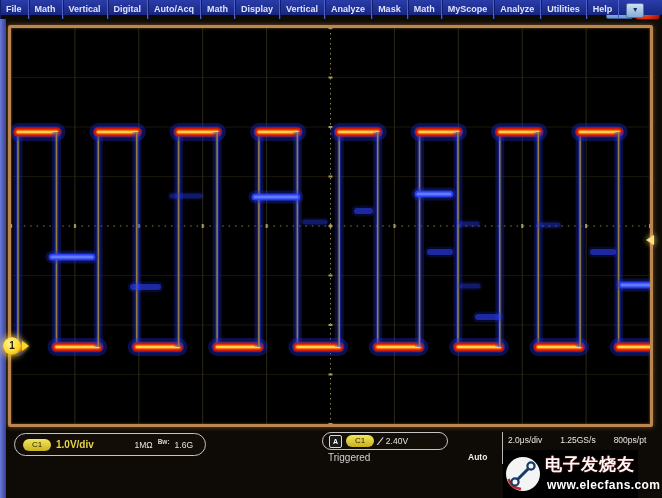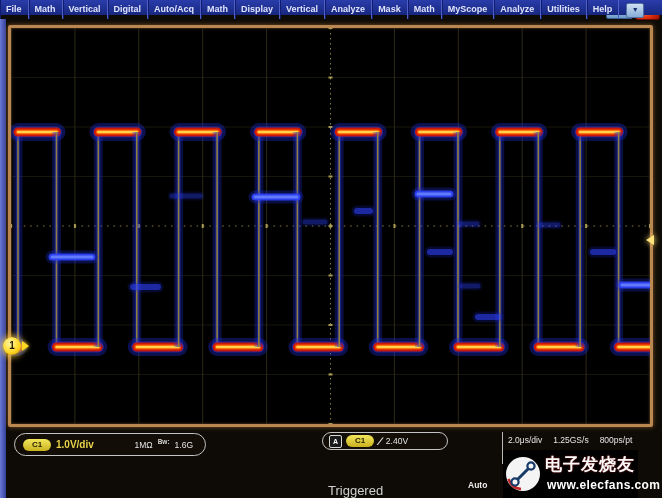--- a/index.html
+++ b/index.html
@@ -40,34 +40,34 @@
              border-left:7px solid #ffd824;filter:drop-shadow(0 0 2px #ffd824);}
   .trig-marker{position:absolute;left:646px;top:235px;width:0;height:0;z-index:4;
                border-top:5px solid transparent;border-bottom:5px solid transparent;
                border-right:8px solid #ffe27a;filter:drop-shadow(0 0 3px #ffe27a);}
   
   .readout-text{color:#e6e6e6;font-size:8.5px;font-weight:normal;}
   .vert-box{position:absolute;left:14px;top:433px;width:192px;height:23px;border:1px solid #c4c4c4;
             border-radius:12px;background:#120d06;display:flex;align-items:center;
             padding:0 12px 0 8px;box-sizing:border-box;gap:5px;}
   .ch-oval{min-width:24px;height:12px;border-radius:7px;background:linear-gradient(#f3e65c,#c9b21e);
-           color:#2a2205;font-size:8px;font-weight:bold;text-align:center;line-height:12px;padding:0 2px;}
+           color:#2a2205;font-size:8px;font-weight:normal;text-align:center;line-height:12px;padding:0 2px;}
   .vscale{color:#e8d44a;font-size:10px;font-weight:bold;}
   .spacer{flex:1;}
   .bw-small{font-size:6.5px;color:#d5d5d5;font-weight:bold;align-self:flex-start;margin-top:4px;}
   .trig-box{position:absolute;left:322px;top:432px;width:126px;height:18px;border:1px solid #c4c4c4;
             border-radius:9px;background:#120d06;display:flex;align-items:center;
             padding:0 8px 0 6px;box-sizing:border-box;gap:4px;}
   .a-badge{width:11px;height:11px;border:1px solid #d8d8d8;border-radius:2px;background:#1a1a1a;
            color:#fff;font-size:7px;font-weight:bold;text-align:center;line-height:11px;}
   .slope{color:#f0f0f0;font-size:11px;font-weight:bold;font-style:italic;margin:0 1px;}
-  .trig-status{position:absolute;left:328px;top:452px;color:#d0d0d0;font-size:13px;margin-top:31px;}
-  .trig-mode{position:absolute;left:468px;top:480px;color:#ededed;font-size:8.5px;font-weight:bold;}
+  .trig-status{position:absolute;left:328px;top:452px;color:#d0d0d0;font-size:10px;}
+  .trig-mode{position:absolute;left:468px;top:452px;color:#ededed;font-size:8.5px;font-weight:bold;}
   .vdivider{position:absolute;left:502px;top:432px;width:1px;height:32px;background:#b9b9b9;}
-  .horiz-readout{position:absolute;left:508px;top:435px;display:flex;gap:11px;}
+  .horiz-readout{position:absolute;left:508px;top:435px;display:flex;gap:18px;}
   
   .watermark{position:absolute;left:503px;top:450px;width:135px;height:48px;background:#000;z-index:6;}
   .wm-logo{position:absolute;left:2px;top:6px;width:36px;height:36px;}
   .wm-name{position:absolute;left:42px;top:3px;color:#fafafa;font-size:17px;font-weight:bold;
            letter-spacing:1px;text-shadow:0 0 2px rgba(215,40,40,.65);
            font-family:"DejaVu Sans","Liberation Sans",sans-serif;white-space:nowrap;}
   .wm-url{position:absolute;left:44px;top:28px;color:#ffffff;font-size:12px;font-weight:bold;
           letter-spacing:.4px;white-space:nowrap;}
 </style>
 </head>

